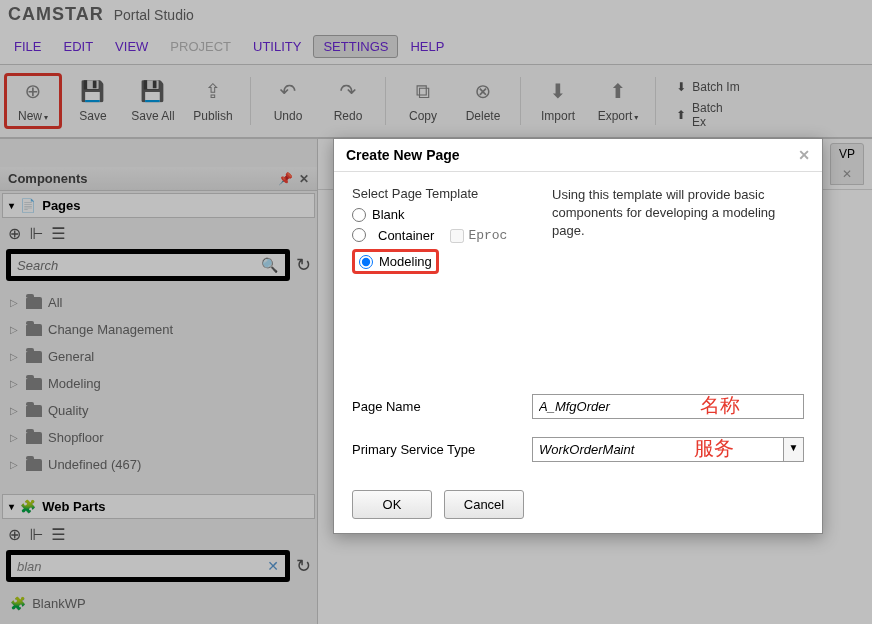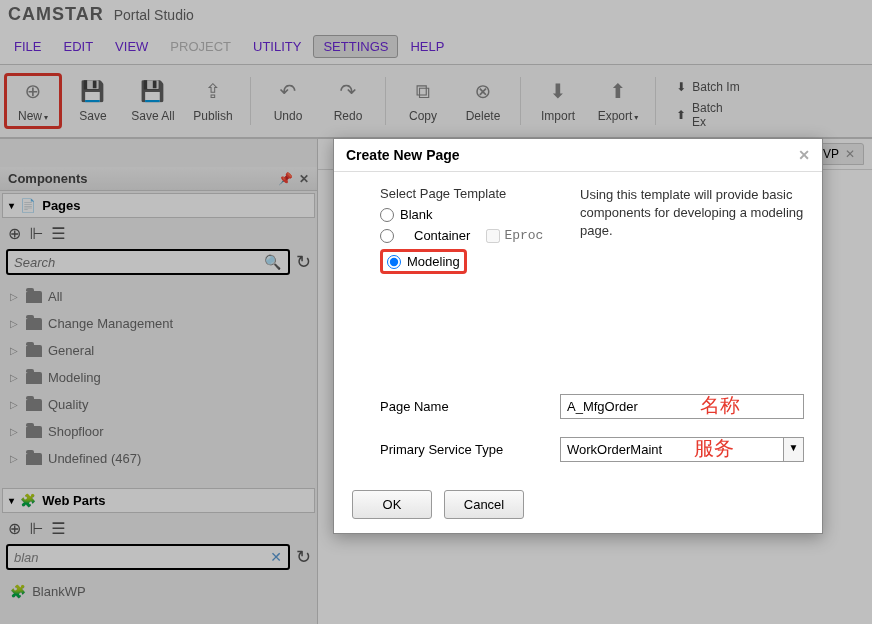--- a/index.html
+++ b/index.html
@@ -31,55 +31,55 @@
   
   .sidebar { width: 318px; background: #f0f0f0; border-right: 1px solid #ccc; }
   .panel-header { display: flex; align-items: center; justify-content: space-between; background: linear-gradient(#f5f5f5, #e5e5e5); border-bottom: 1px solid #ccc; padding: 4px 8px; font-size: 13px; font-weight: bold; color: #444; margin-top: 28px; }
   .panel-header-icons { display: flex; gap: 6px; font-size: 12px; color: #666; }
   
   .section-header { display: flex; align-items: center; gap: 6px; background: #fff; border: 1px solid #ccc; margin: 2px; padding: 4px 6px; font-weight: bold; font-size: 13px; }
   .section-header .chev { font-size: 10px; }
   .section-icons { display: flex; gap: 8px; padding: 4px 8px; color: #555; font-size: 16px; }
   
   .search-row { display: flex; align-items: center; gap: 6px; padding: 2px 6px; margin-bottom: 4px; }
-  .search-box { flex: 1; display: flex; align-items: center; background: #fff; border: 2px solid #000000; border-radius: 3px; padding: 3px 6px; }
+  .search-box { flex: 1; display: flex; align-items: center; background: #fff; border: 5px solid #000000; border-radius: 3px; padding: 3px 6px; }
   .search-box input { flex: 1; border: none; outline: none; font-size: 13px; font-style: italic; color: #888; }
   .search-box .mag { color: #888; font-size: 14px; }
   .refresh { font-size: 18px; color: #555; cursor: pointer; }
   
   .tree { padding: 2px 6px; }
   .tree-item { display: flex; align-items: center; gap: 6px; padding: 6px 4px; font-size: 13px; color: #6a6a6a; cursor: pointer; }
   .tree-item .arrow { font-size: 10px; color: #999; width: 10px; }
   .folder-icon { width: 16px; height: 12px; background: #888; border-radius: 2px 2px 0 0; position: relative; }
   .folder-icon::before { content: ''; position: absolute; top: -3px; left: 0; width: 8px; height: 3px; background: #888; border-radius: 2px 2px 0 0; }
   
   
   .content { flex: 1; background: #fff; position: relative; }
   .tab-bar { display: flex; justify-content: flex-end; padding: 4px 8px; border-bottom: 1px solid #ddd; }
-  .tab { display: flex; align-items: center; gap: 6px; background: #eee; border: 1px solid #ccc; padding: 3px 8px; font-size: 12px; border-radius: 3px 3px 0 0; }
+  .tab { display: flex; align-items: center; gap: 6px; background: #eee; border: 1px solid #ccc; padding: 3px 8px; font-size: 12px; border-radius: 3px 3px 0 0; flex-direction: column; }
   .tab .close { color: #999; font-size: 12px; cursor: pointer; }
   
   
   .overlay { position: absolute; top: 0; left: 0; width: 100%; height: 100%; background: rgba(0,0,0,0.25); }
   .dialog { position: absolute; top: 138px; left: 333px; width: 490px; background: #fff; border: 1px solid #888; box-shadow: 0 4px 16px rgba(0,0,0,0.3); }
   .dialog-title { display: flex; justify-content: space-between; align-items: center; padding: 8px 12px; font-weight: bold; font-size: 14px; border-bottom: 1px solid #ddd; }
   .dialog-close { color: #aaa; font-size: 14px; cursor: pointer; }
-  .dialog-body { padding: 14px 18px; margin-left: 28px; }
+  .dialog-body { padding: 14px 18px; }
   .dialog-cols { display: flex; gap: 20px; }
   .dialog-left { width: 180px; }
   .dialog-right { flex: 1; font-size: 13px; color: #333; line-height: 1.4; }
   .field-label { font-size: 13px; color: #333; margin-bottom: 6px; }
   .radio-row { display: flex; align-items: center; gap: 6px; margin: 6px 0; font-size: 13px; }
   .radio-row input { width: 14px; height: 14px; }
   .modeling-box { border: 3px solid #e63a2e; border-radius: 4px; padding: 2px 4px; display: inline-flex; align-items: center; gap: 6px; }
   .eproc-group { display: inline-flex; align-items: center; gap: 4px; margin-left: 10px; }
   
   .form-row { display: flex; align-items: center; margin-top: 14px; position: relative; }
   .form-row .lbl { width: 180px; font-size: 13px; }
-  .form-row input[type=text] { flex: 1; border: 1px solid #999; padding: 4px 6px; font-size: 13px; }
+  .form-row input[type=text] { flex: 1; border: 1px solid #999; padding: 4px 6px; font-size: 13px; font-style: italic; }
   .form-row .combo { flex: 1; display: flex; border: 1px solid #999; }
   .form-row .combo input { flex: 1; border: none; padding: 4px 6px; font-size: 13px; outline: none; }
   .form-row .combo .dd { width: 20px; text-align: center; border-left: 1px solid #999; font-size: 10px; background: #f5f5f5; padding: 4px 0; cursor: pointer; }
   .ann { position: absolute; color: #e63a2e; font-size: 20px; font-family: "SimSun", serif; }
   
   .dialog-buttons { display: flex; gap: 12px; padding: 14px 18px; }
   .dlg-btn { min-width: 80px; padding: 6px 16px; background: linear-gradient(#fafafa, #e5e5e5); border: 1px solid #999; border-radius: 3px; font-size: 13px; cursor: pointer; }
   
   .spacer { height: 12px; }
 </style>
@@ -269,21 +269,21 @@
   </div>
   <div class="dialog-body">
     <div class="dialog-cols">
       <div class="dialog-left">
         <div class="field-label">Select Page Template</div>
         <div class="radio-row">
           <input type="radio" name="tpl" style="">
           <span>Blank</span>
         </div>
         <div class="radio-row">
-          <span style="display:inline-flex;align-items:flex-end;gap:20px;">
+          <span style="display:inline-flex;align-items:flex-start;gap:12px;">
             <input type="radio" name="tpl" style="">
             <span>Container</span>
           </span>
           <span class="eproc-group">
             <input type="checkbox" disabled="" style="">
             <span style="color:#737373;font-family:Liberation Mono, monospace;">Eproc</span>
           </span>
         </div>
         <div class="radio-row">
           <span class="modeling-box">

